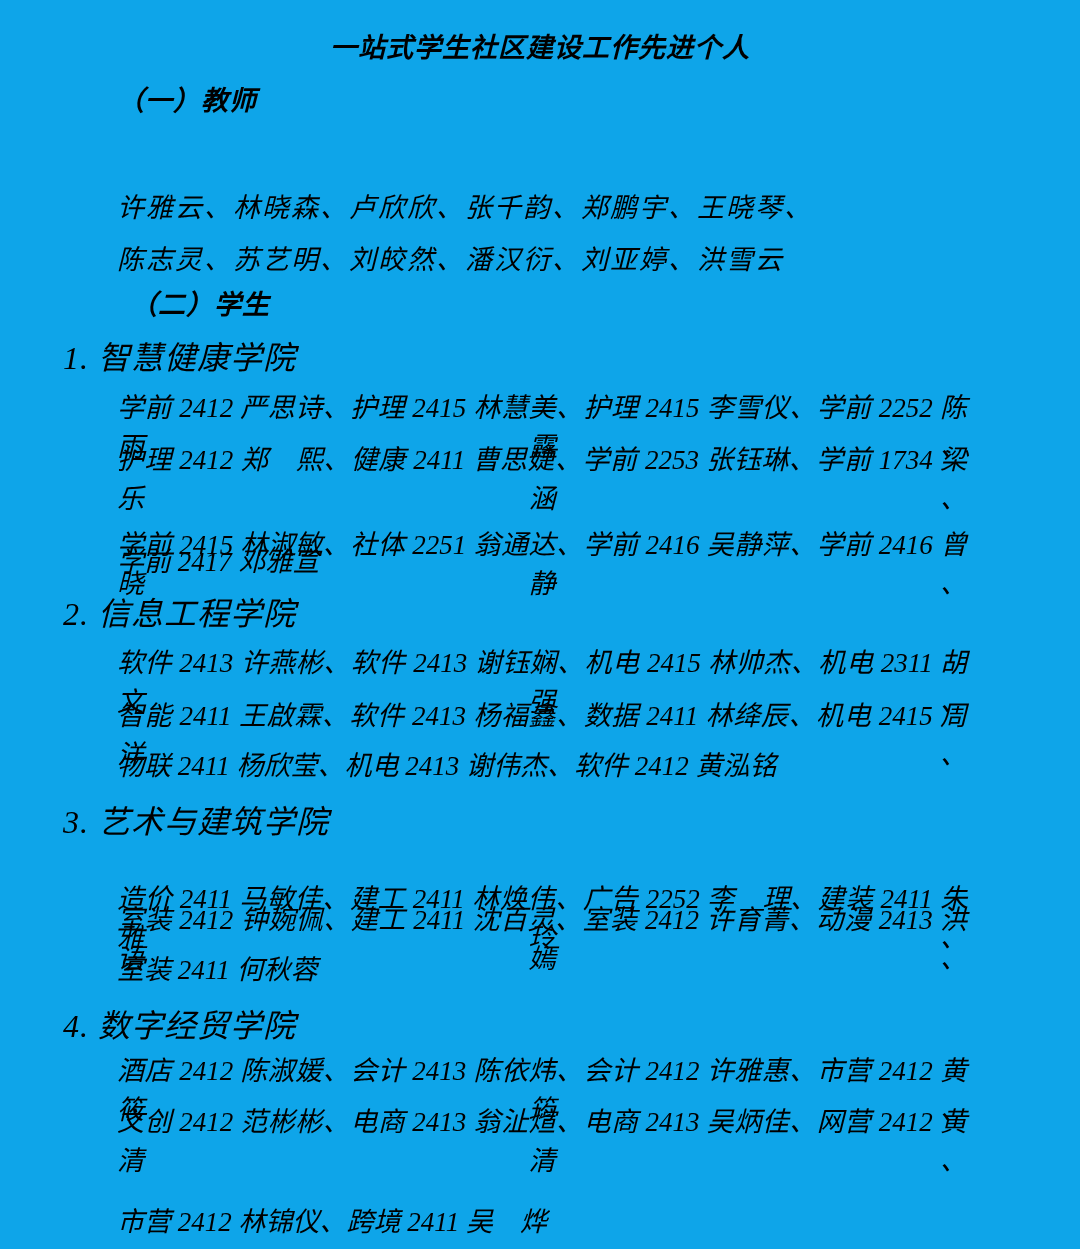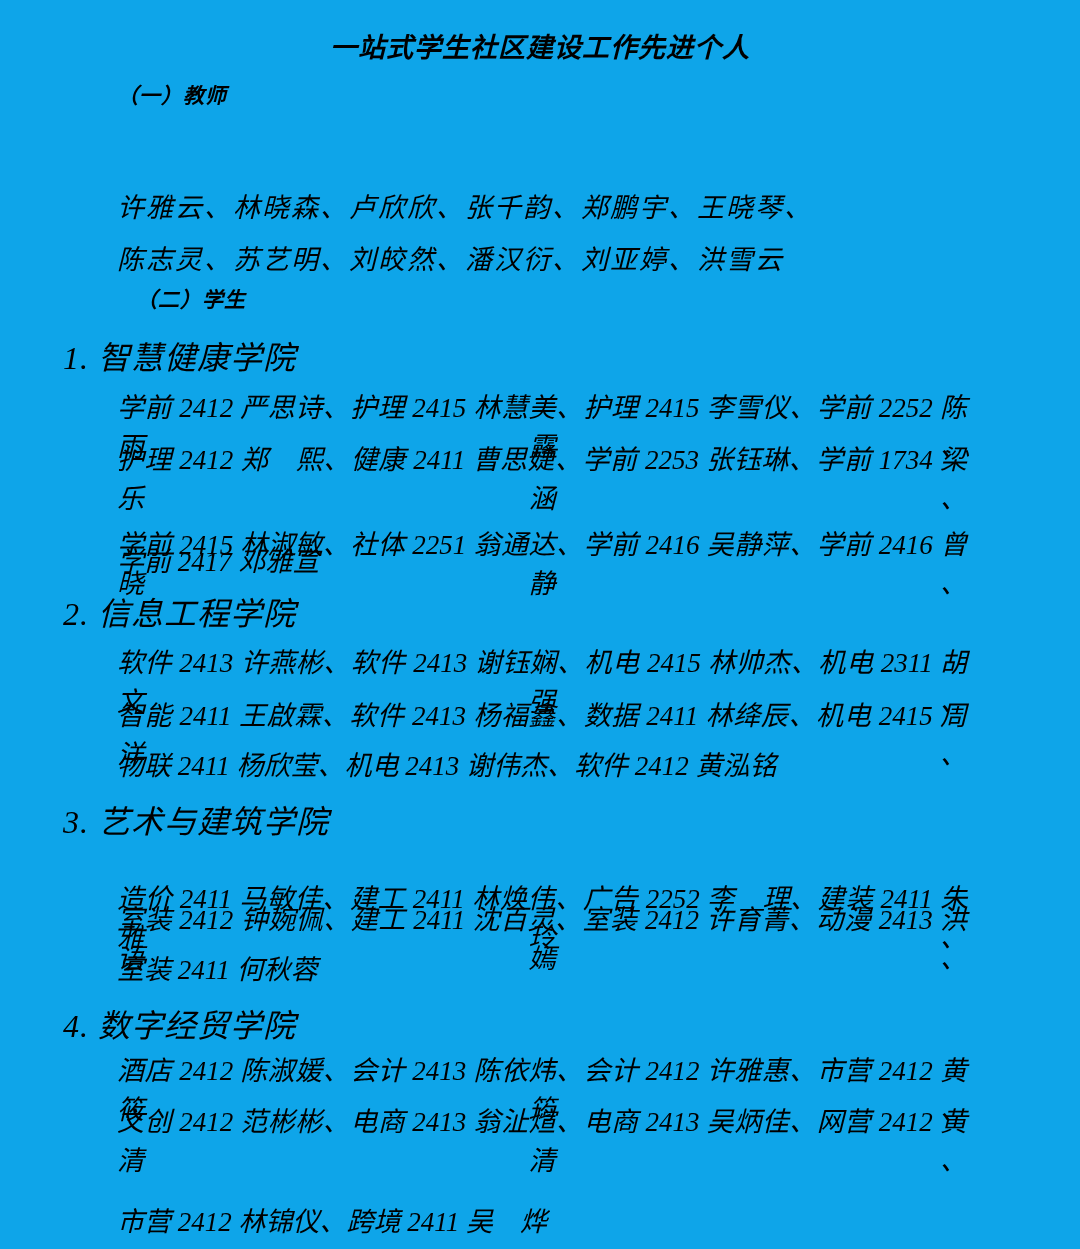--- a/index.html
+++ b/index.html
@@ -21,26 +21,26 @@
     text-align: center;
     font-family: "Liberation Sans", "DejaVu Sans", sans-serif;
     font-weight: 700;
     font-size: 27px;
     letter-spacing: 1px;
   }
   .sec-heading {
     position: absolute;
     font-family: "Liberation Sans", "DejaVu Sans", sans-serif;
     font-weight: 700;
-    font-size: 21px;
+    font-size: 27px;
     letter-spacing: 1px;
     white-space: nowrap;
   }
   .sec-heading.teachers { left: 117px; top: 79px; }
-  .sec-heading.students { left: 136px; top: 283px; }
+  .sec-heading.students { left: 130px; top: 283px; }
   .inst-name {
     position: absolute; left: 63px;
     font-size: 32px;
     letter-spacing: 1px;
     white-space: nowrap;
   }
   .body-line {
     position: absolute; left: 117px; width: 850px;
     font-size: 27px;
     white-space: nowrap;

